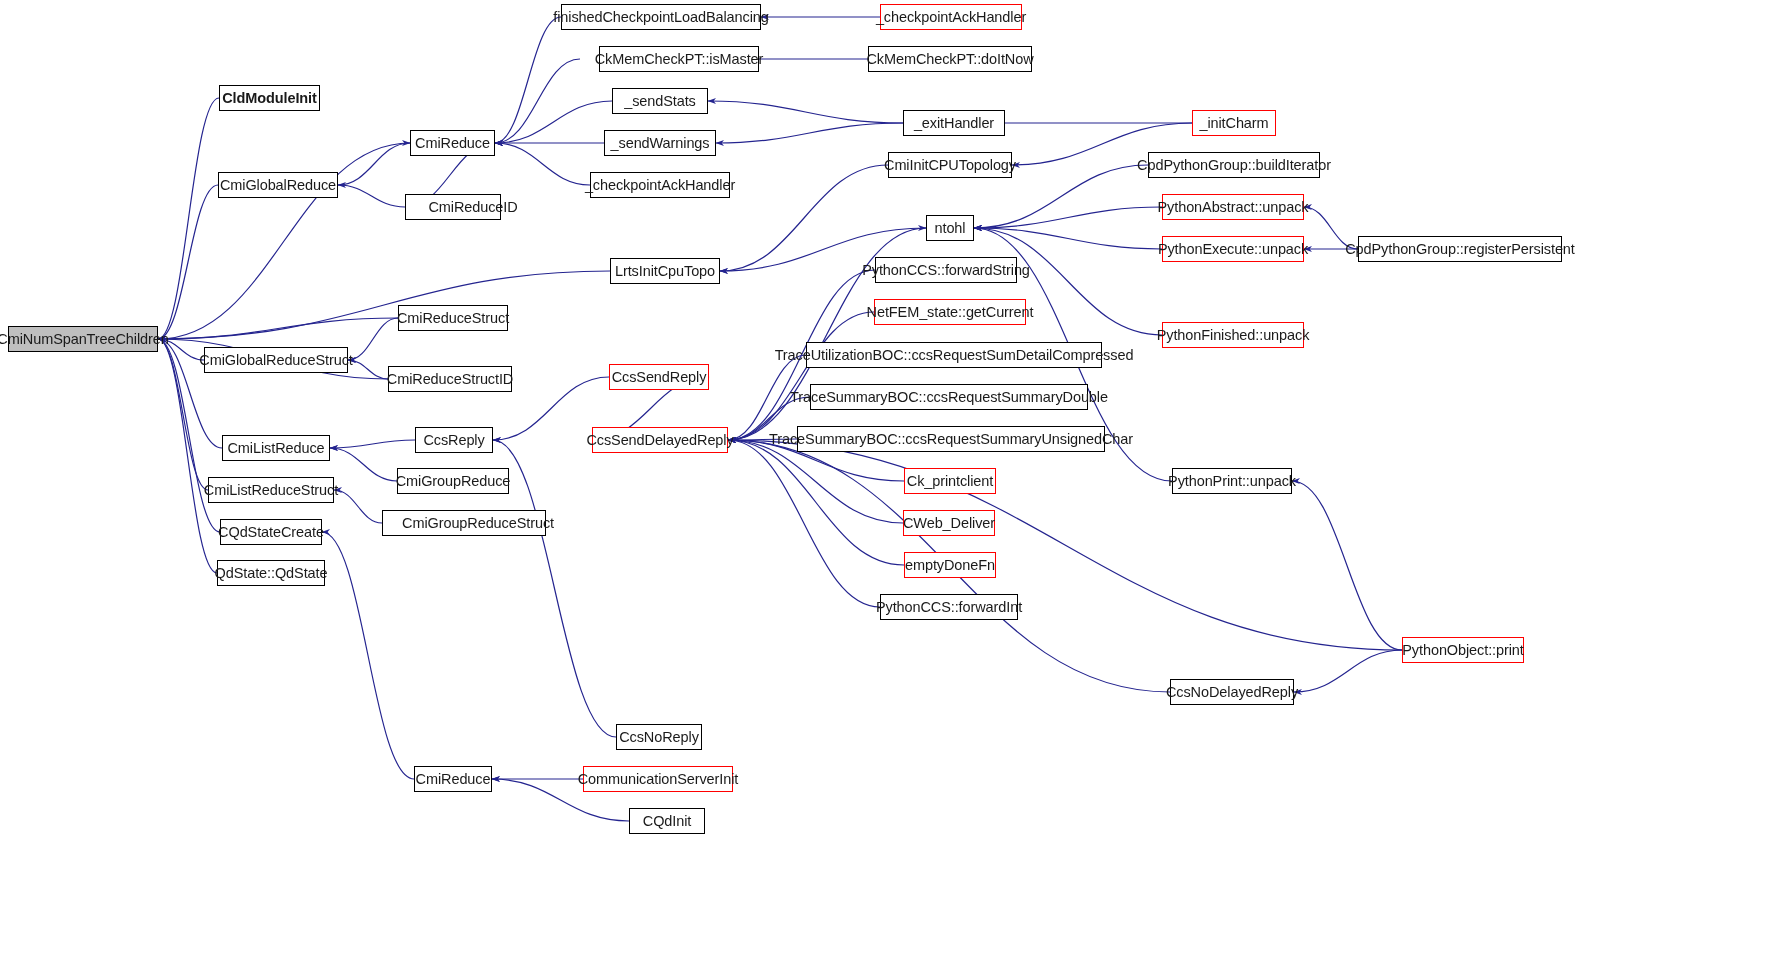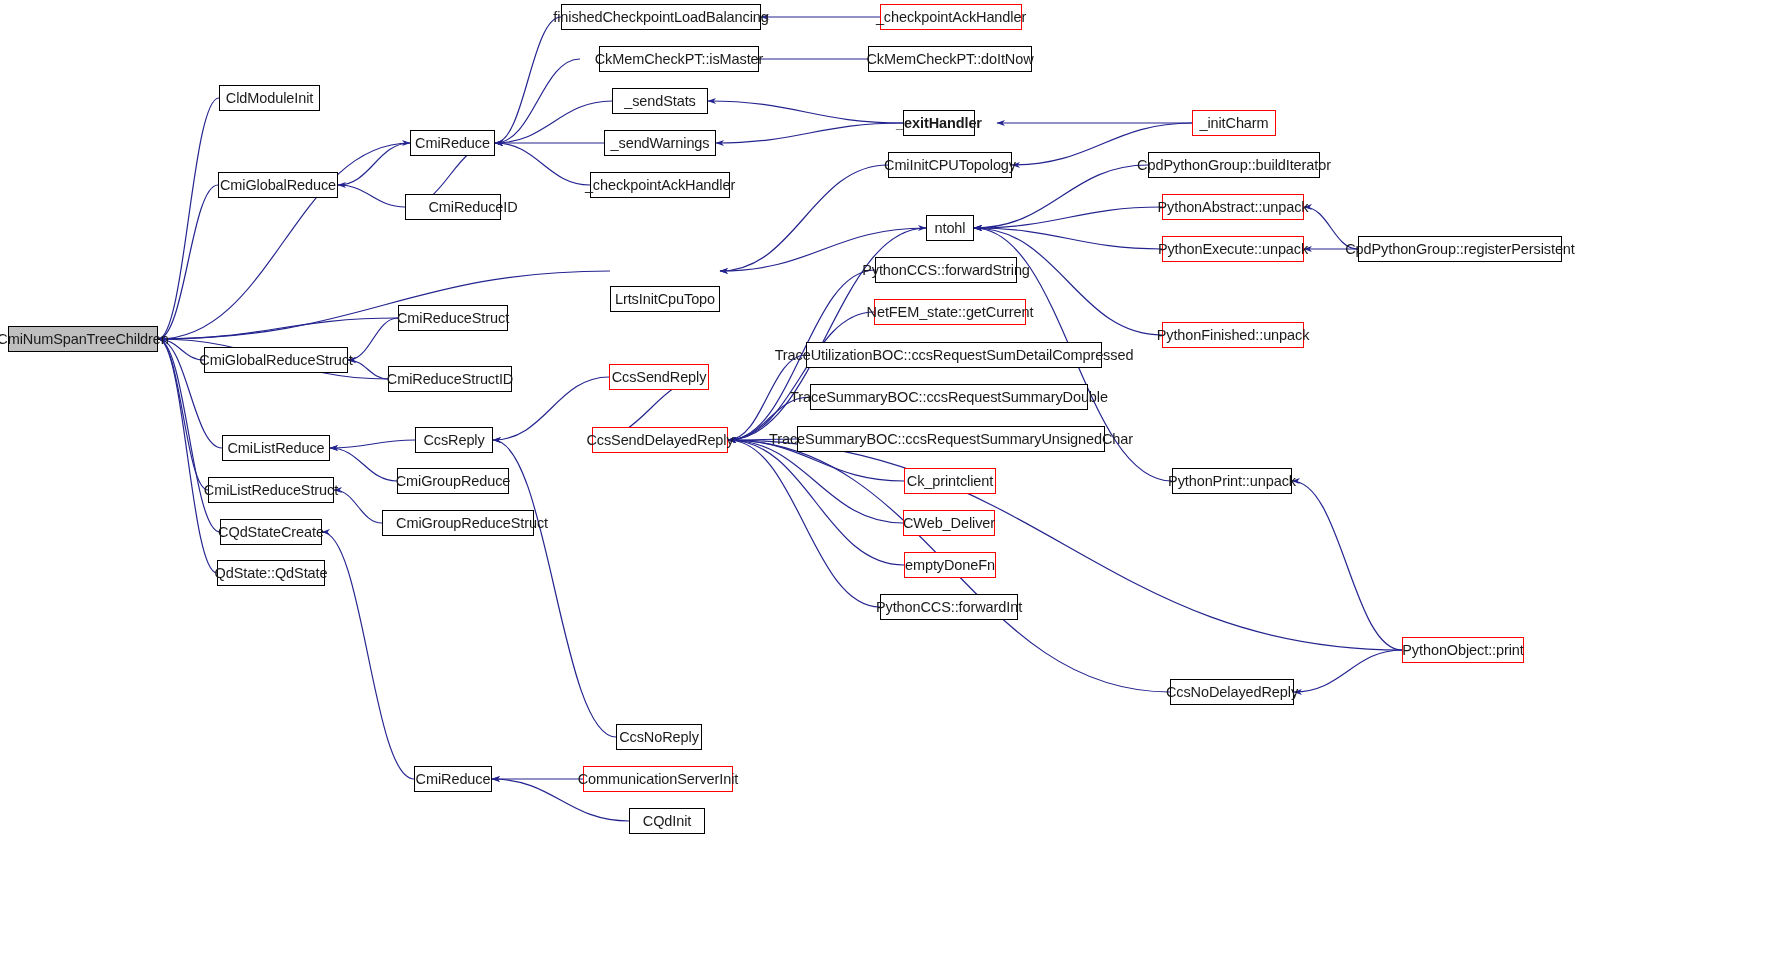--- a/index.html
+++ b/index.html
@@ -124,21 +124,21 @@
         <path d="M 217 573 C 190.45 573, 184.55 339, 158 339" fill="none" stroke="#24248f" stroke-width="1.2" marker-end="url(#arrow)"></path>
         <path d="M 414 779 C 372.6 779, 363.4 532, 322 532" fill="none" stroke="#24248f" stroke-width="1.2" marker-end="url(#arrow)"></path>
         <path d="M 583 779 C 542.05 779, 532.95 779, 492 779" fill="none" stroke="#24248f" stroke-width="1.2" marker-end="url(#arrow)"></path>
         <path d="M 629 821 C 567.35 821, 553.65 779, 492 779" fill="none" stroke="#24248f" stroke-width="1.2" marker-end="url(#arrow)"></path>
       </g>
   </svg>
   <div id="nodes">
       <div class="node root" style="left: 8px; top: 326px; width: 150px;">
         <span class="lbl">CmiNumSpanTreeChildren</span>
       </div>
-      <div class="node black" style="left: 219px; top: 85px; width: 101px;">
+      <div class="node black" style="left: 219px; top: 85px; width: 101px; font-weight: bold;">
         <span class="lbl">CldModuleInit</span>
       </div>
       <div class="node black" style="left: 410px; top: 130px; width: 85px;">
         <span class="lbl">CmiReduce</span>
       </div>
       <div class="node black" style="left: 218px; top: 172px; width: 120px;">
         <span class="lbl">CmiGlobalReduce</span>
       </div>
       <div class="node black" style="left: 405px; top: 194px; width: 96px; padding-left: 40px;">
         <span class="lbl">CmiReduceID</span>
@@ -151,21 +151,21 @@
       </div>
       <div class="node black" style="left: 580px; top: 46px; width: 160px; margin-left: 19px;">
         <span class="lbl">CkMemCheckPT::isMaster</span>
       </div>
       <div class="node black" style="left: 868px; top: 46px; width: 164px;">
         <span class="lbl">CkMemCheckPT::doItNow</span>
       </div>
       <div class="node black" style="left: 612px; top: 88px; width: 96px;">
         <span class="lbl">_sendStats</span>
       </div>
-      <div class="node black" style="left: 903px; top: 110px; width: 72px; font-weight: bold;">
+      <div class="node black" style="left: 903px; top: 110px; width: 102px;">
         <span class="lbl">_exitHandler</span>
       </div>
       <div class="node red" style="left: 1192px; top: 110px; width: 84px;">
         <span class="lbl">_initCharm</span>
       </div>
       <div class="node black" style="left: 604px; top: 130px; width: 112px;">
         <span class="lbl">_sendWarnings</span>
       </div>
       <div class="node black" style="left: 888px; top: 152px; width: 124px;">
         <span class="lbl">CmiInitCPUTopology</span>
@@ -181,21 +181,21 @@
       </div>
       <div class="node red" style="left: 1162px; top: 194px; width: 142px;">
         <span class="lbl">PythonAbstract::unpack</span>
       </div>
       <div class="node red" style="left: 1162px; top: 236px; width: 142px;">
         <span class="lbl">PythonExecute::unpack</span>
       </div>
       <div class="node black" style="left: 1358px; top: 236px; width: 204px;">
         <span class="lbl">CpdPythonGroup::registerPersistent</span>
       </div>
-      <div class="node black" style="left: 610px; top: 258px; width: 110px; margin-top: 28px;">
+      <div class="node black" style="left: 610px; top: 258px; width: 110px;">
         <span class="lbl">LrtsInitCpuTopo</span>
       </div>
       <div class="node black" style="left: 875px; top: 257px; width: 142px;">
         <span class="lbl">PythonCCS::forwardString</span>
       </div>
       <div class="node red" style="left: 874px; top: 299px; width: 152px;">
         <span class="lbl">NetFEM_state::getCurrent</span>
       </div>
       <div class="node red" style="left: 1162px; top: 322px; width: 142px;">
         <span class="lbl">PythonFinished::unpack</span>
@@ -235,21 +235,21 @@
       </div>
       <div class="node black" style="left: 397px; top: 468px; width: 112px;">
         <span class="lbl">CmiGroupReduce</span>
       </div>
       <div class="node black" style="left: 208px; top: 477px; width: 126px;">
         <span class="lbl">CmiListReduceStruct</span>
       </div>
       <div class="node red" style="left: 903px; top: 510px; width: 92px;">
         <span class="lbl">CWeb_Deliver</span>
       </div>
-      <div class="node black" style="left: 382px; top: 510px; width: 152px; padding-left: 28px;">
+      <div class="node black" style="left: 382px; top: 510px; width: 164px; padding-left: 28px;">
         <span class="lbl">CmiGroupReduceStruct</span>
       </div>
       <div class="node black" style="left: 220px; top: 519px; width: 102px;">
         <span class="lbl">CQdStateCreate</span>
       </div>
       <div class="node black" style="left: 1172px; top: 468px; width: 120px;">
         <span class="lbl">PythonPrint::unpack</span>
       </div>
       <div class="node red" style="left: 904px; top: 552px; width: 92px;">
         <span class="lbl">emptyDoneFn</span>

